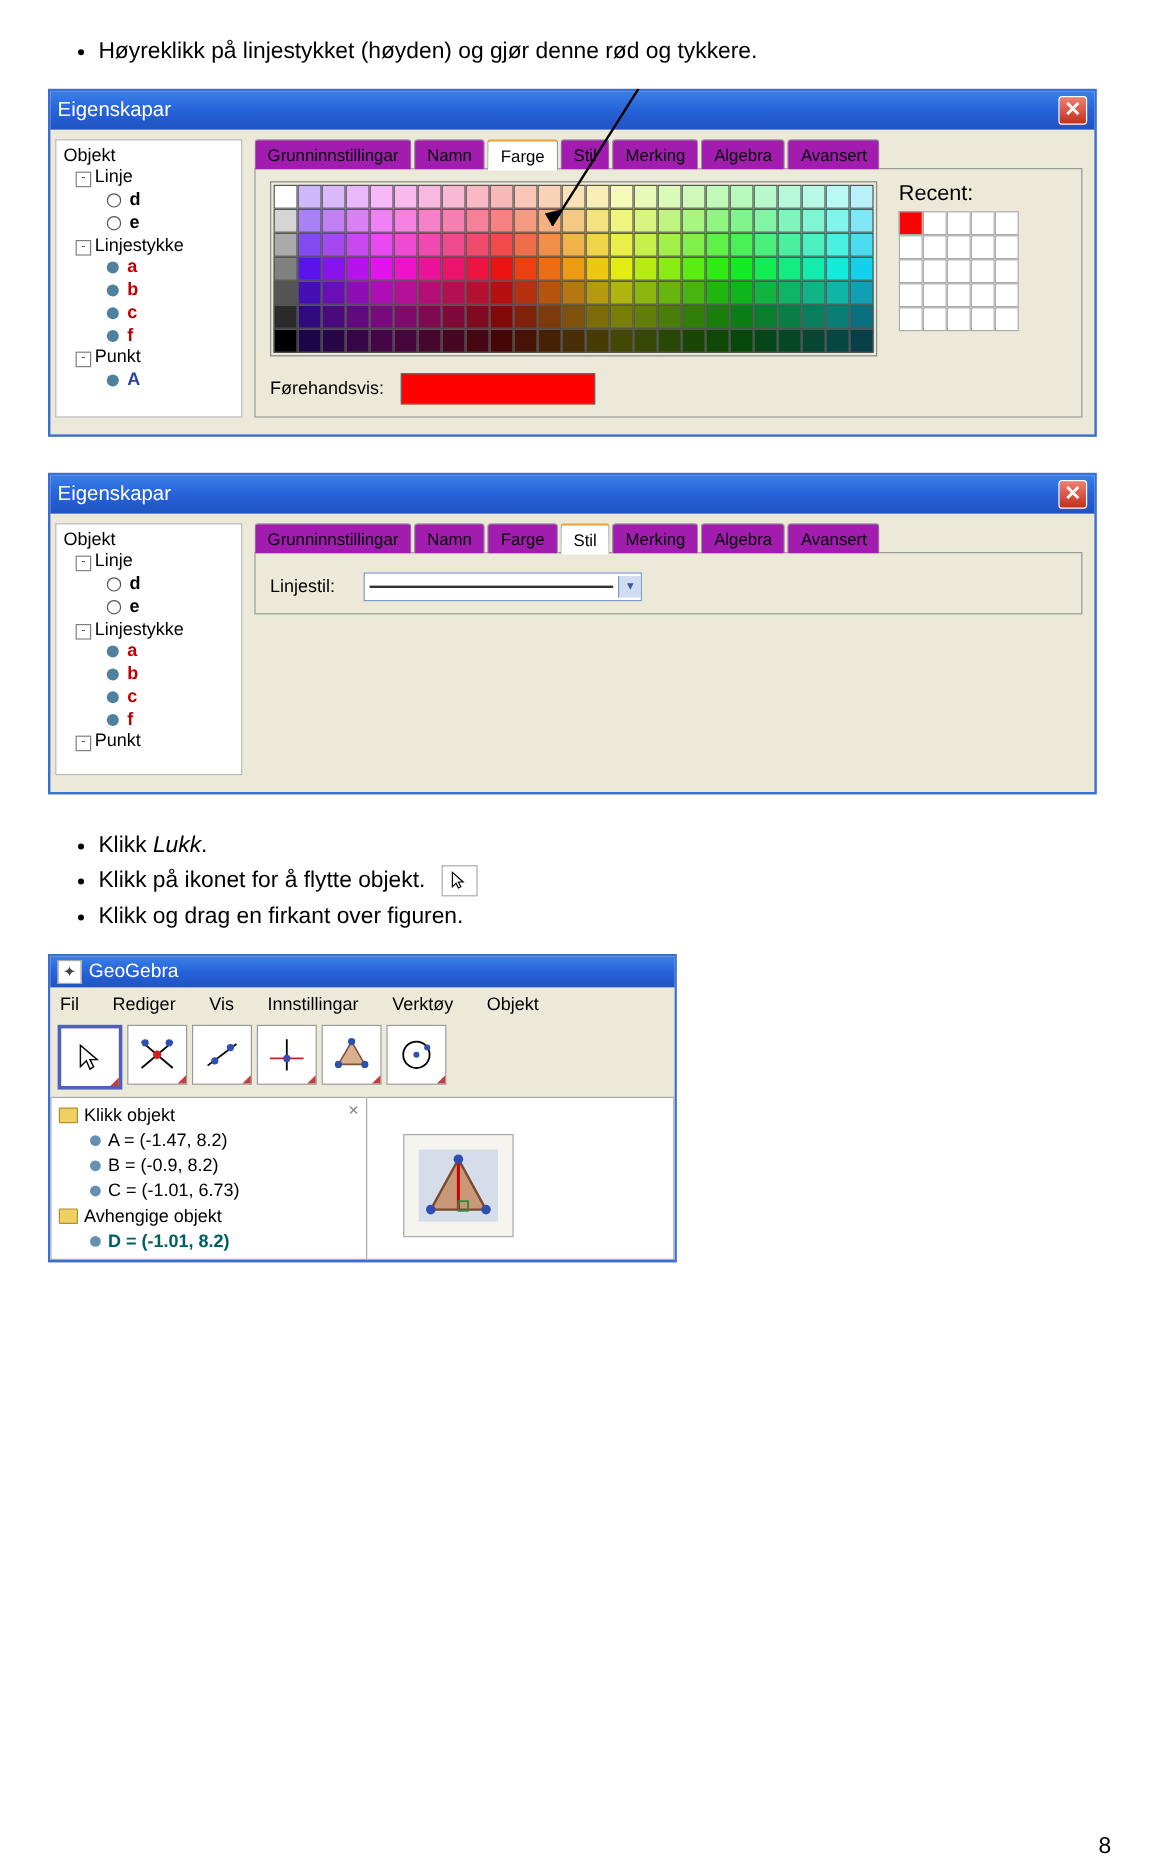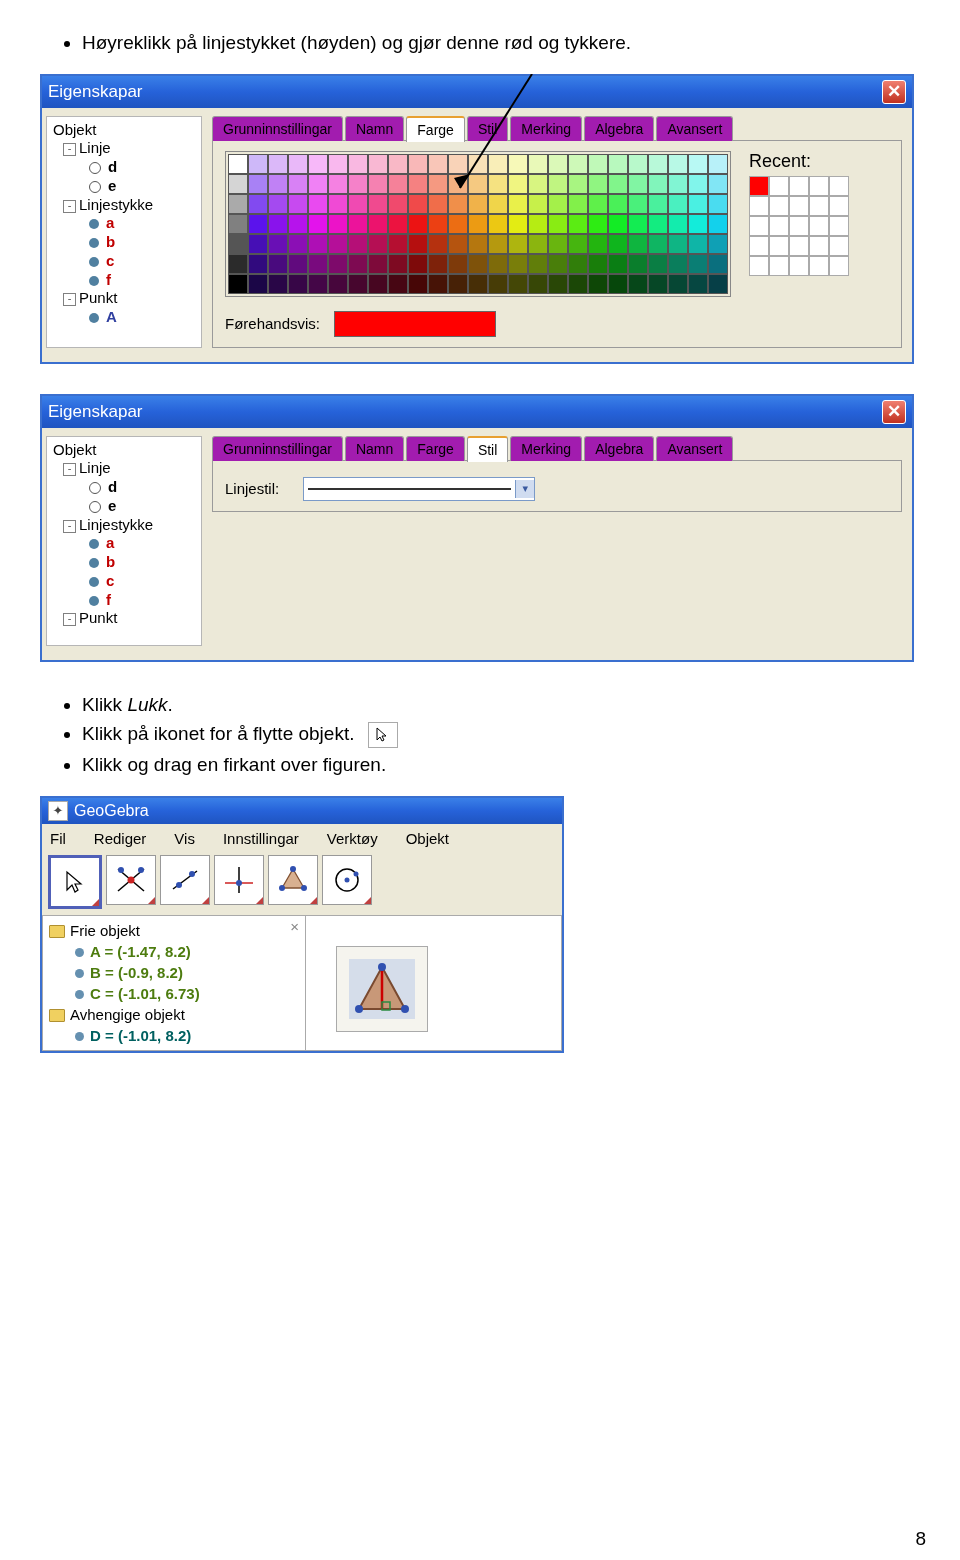--- a/index.html
+++ b/index.html
@@ -346,21 +346,21 @@
 }
 .obj-dot {
   display: inline-block;
   width: 9px;
   height: 9px;
   border-radius: 50%;
   background: #6590b0;
   margin-right: 6px;
   vertical-align: middle;
 }
-.purple { color: #4d7c0f; font-weight: bold; }
+.purple { color: #000000; font-weight: normal; }
 .darkcyan { color: #006060; font-weight: bold; }
 .gg-right {
   flex: 1;
   background: #fff;
   border: 1px solid #aaa;
   border-left: none;
   padding: 10px;
   display: flex;
   align-items: flex-start;
 }
@@ -792,21 +792,21 @@
           <circle cx="17" cy="17" r="11" fill="none" stroke="#000" stroke-width="1.5"></circle>
           <circle cx="17" cy="17" r="2.5" fill="#3050b0"></circle>
           <circle cx="26" cy="11" r="2.5" fill="#3050b0"></circle>
         </svg>
       <div class="dd"></div>
     </div>
   </div>
   <div class="gg-content">
     <div class="gg-left">
       <span class="closex">×</span>
-      <div class="folder-row"><span class="folder-ico"></span><span>Frie objekt</span></div>
+      <div class="folder-row"><span class="folder-ico"></span><span>Klikk objekt</span></div>
       <div class="folder-row">
           <span class="ind"><span class="obj-dot"></span><span class="purple">A = (-1.47, 8.2)</span></span>
         </div>
       <div class="folder-row">
           <span class="ind"><span class="obj-dot"></span><span class="purple">B = (-0.9, 8.2)</span></span>
         </div>
       <div class="folder-row">
           <span class="ind"><span class="obj-dot"></span><span class="purple">C = (-1.01, 6.73)</span></span>
         </div>
       <div class="folder-row"><span class="folder-ico"></span><span>Avhengige objekt</span></div>

